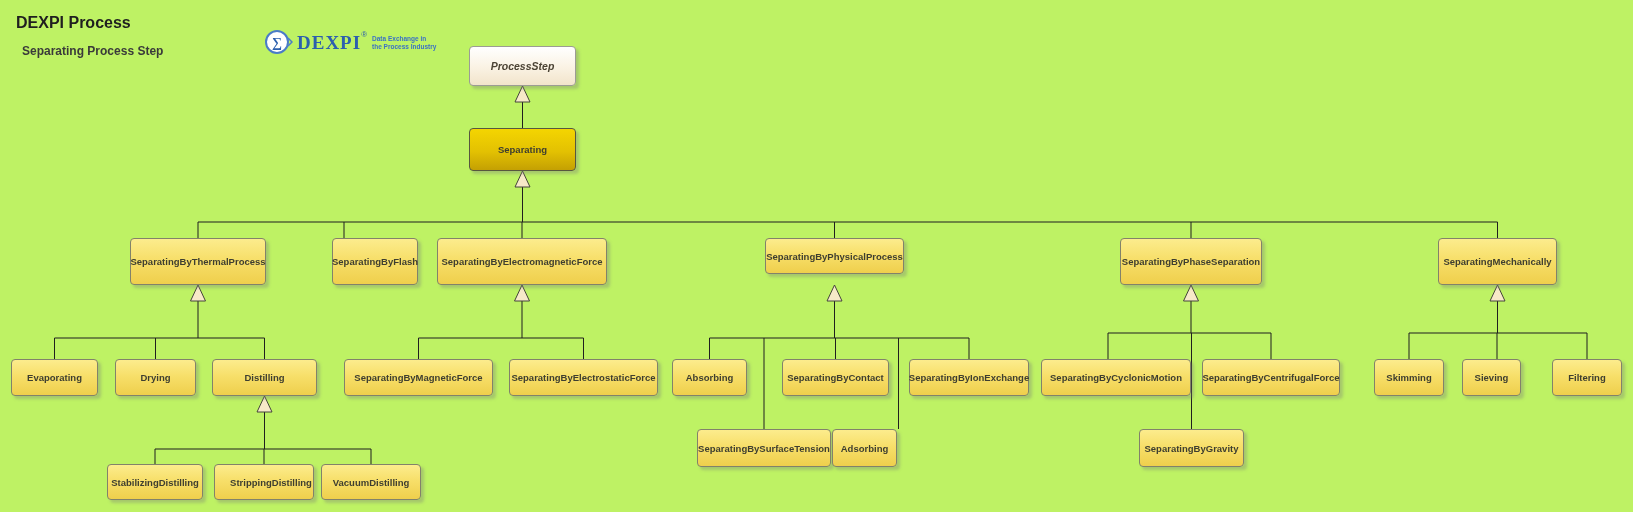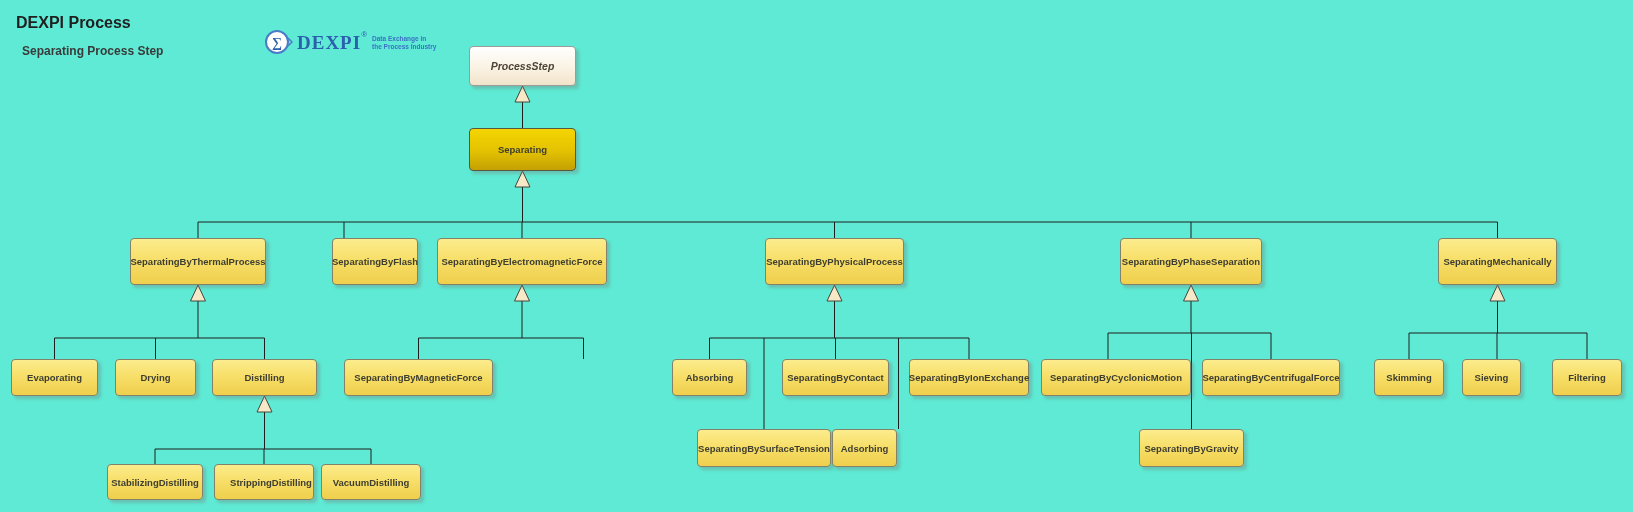--- a/index.html
+++ b/index.html
@@ -1,17 +1,17 @@
 <!DOCTYPE html>
 <html><head>
 <meta charset="utf-8">
 <style>
   html,body{margin:0;padding:0;background:#ffffff;}
   body{font-family:"Liberation Sans", sans-serif;}
-  .canvas{position:relative;width:1633px;height:512px;background:#5eead4;overflow:hidden;}
+  .canvas{position:relative;width:1633px;height:512px;background:#bef264;overflow:hidden;}
 
   .page-title{position:absolute;left:16px;top:14px;font-size:16px;font-weight:bold;color:#1f1f1f;}
   .page-subtitle{position:absolute;left:22px;top:44px;font-size:12px;font-weight:bold;color:#3a3a3a;}
 
   .logo{position:absolute;left:263px;top:28px;display:flex;align-items:flex-start;}
   .logo-icon{width:30px;height:30px;}
   .logo-brand{font-family:"Liberation Serif", serif;font-weight:bold;font-size:19px;color:#2c5fae;letter-spacing:1px;line-height:30px;margin-left:4px;}
   .logo-reg{font-size:8px;color:#2c5fae;vertical-align:top;line-height:14px;}
   .logo-tagline{font-size:6.5px;color:#3b72c4;line-height:1.25;margin-left:5px;margin-top:7px;font-weight:bold;}
 
@@ -83,27 +83,28 @@
         <path class="edge" d="M 264.5 412 L 264.5 449 M 155 449 L 371 449 M 155 449 L 155 464 M 264 449 L 264 464 M 371 449 L 371 464"></path>
         <path class="tri" d="M 264.5 396 L 257 412 L 272 412 Z"></path>
       </g>
     </svg>
 
 <div class="node root" style="left: 469px; top: 46px; width: 107px; height: 40px;">ProcessStep</div>
     <div class="node gold" style="left: 469px; top: 128px; width: 107px; height: 43px;">Separating</div>
     <div class="node" style="left: 130px; top: 238px; width: 136px; height: 47px;">SeparatingByThermalProcess</div>
     <div class="node" style="left: 301px; top: 238px; width: 86px; height: 47px; margin-left: 31px;">SeparatingByFlash</div>
     <div class="node" style="left: 437px; top: 238px; width: 170px; height: 47px;">SeparatingByElectromagneticForce</div>
-    <div class="node" style="left: 765px; top: 238px; width: 139px; height: 47px;">SeparatingByPhysicalProcess</div>
+    <div class="node" style="left: 765px; top: 238px; width: 139px; height: 36px;">SeparatingByPhysicalProcess</div>
     <div class="node" style="left: 1120px; top: 238px; width: 142px; height: 47px;">SeparatingByPhaseSeparation</div>
     <div class="node" style="left: 1438px; top: 238px; width: 119px; height: 47px;">SeparatingMechanically</div>
     <div class="node" style="left: 11px; top: 359px; width: 87px; height: 37px;">Evaporating</div>
     <div class="node" style="left: 115px; top: 359px; width: 81px; height: 37px;">Drying</div>
     <div class="node" style="left: 212px; top: 359px; width: 105px; height: 37px;">Distilling</div>
     <div class="node" style="left: 344px; top: 359px; width: 149px; height: 37px;">SeparatingByMagneticForce</div>
+    <div class="node" style="left: 509px; top: 359px; width: 149px; height: 37px;">SeparatingByElectrostaticForce</div>
     <div class="node" style="left: 672px; top: 359px; width: 75px; height: 37px;">Absorbing</div>
     <div class="node" style="left: 782px; top: 359px; width: 107px; height: 37px;">SeparatingByContact</div>
     <div class="node" style="left: 909px; top: 359px; width: 120px; height: 37px;">SeparatingByIonExchange</div>
     <div class="node" style="left: 1041px; top: 359px; width: 150px; height: 37px;">SeparatingByCyclonicMotion</div>
     <div class="node" style="left: 1202px; top: 359px; width: 138px; height: 37px;">SeparatingByCentrifugalForce</div>
     <div class="node" style="left: 1374px; top: 359px; width: 70px; height: 37px;">Skimming</div>
     <div class="node" style="left: 1462px; top: 359px; width: 59px; height: 37px;">Sieving</div>
     <div class="node" style="left: 1552px; top: 359px; width: 70px; height: 37px;">Filtering</div>
     <div class="node" style="left: 697px; top: 429px; width: 134px; height: 38px;">SeparatingBySurfaceTension</div>
     <div class="node" style="left: 832px; top: 429px; width: 65px; height: 38px;">Adsorbing</div>

